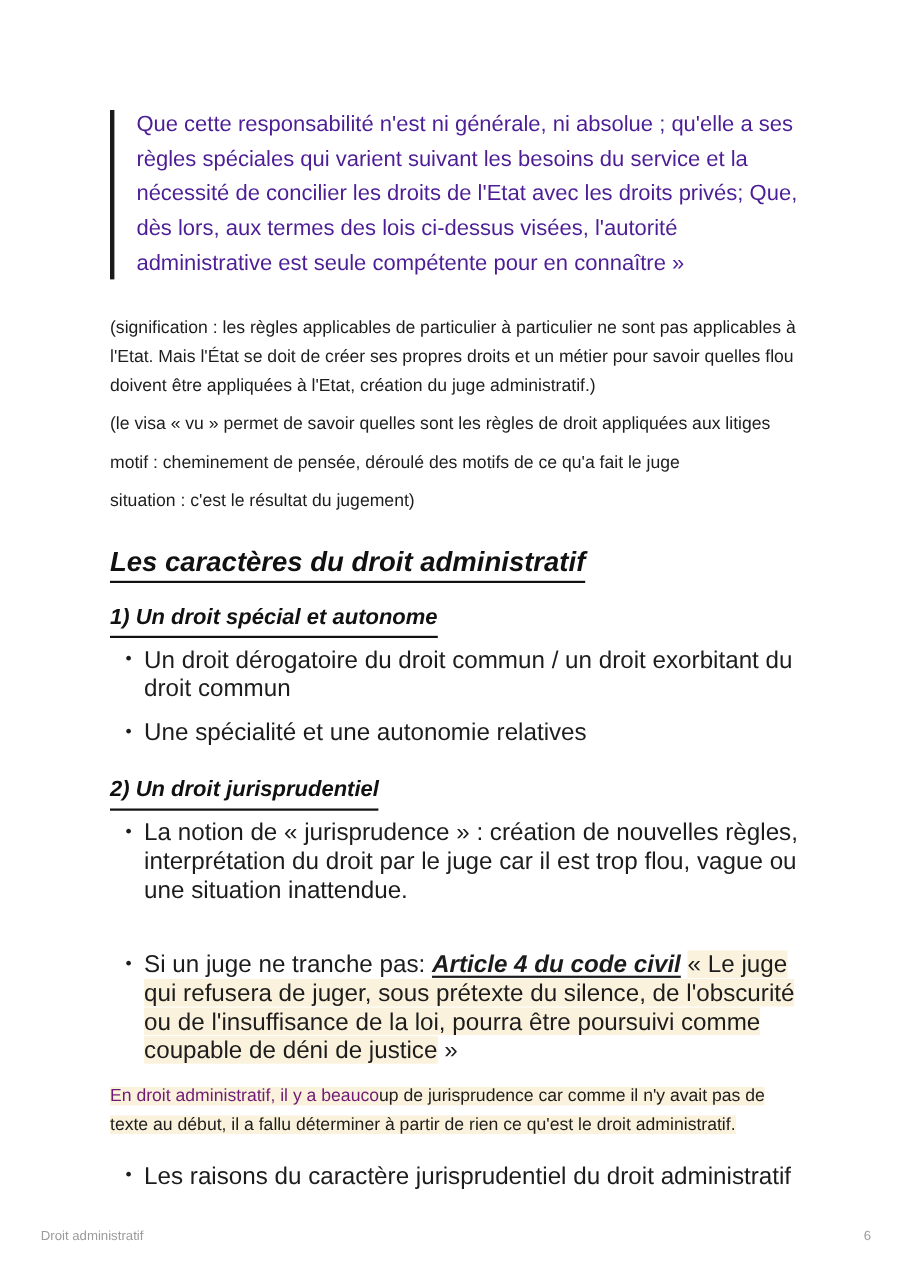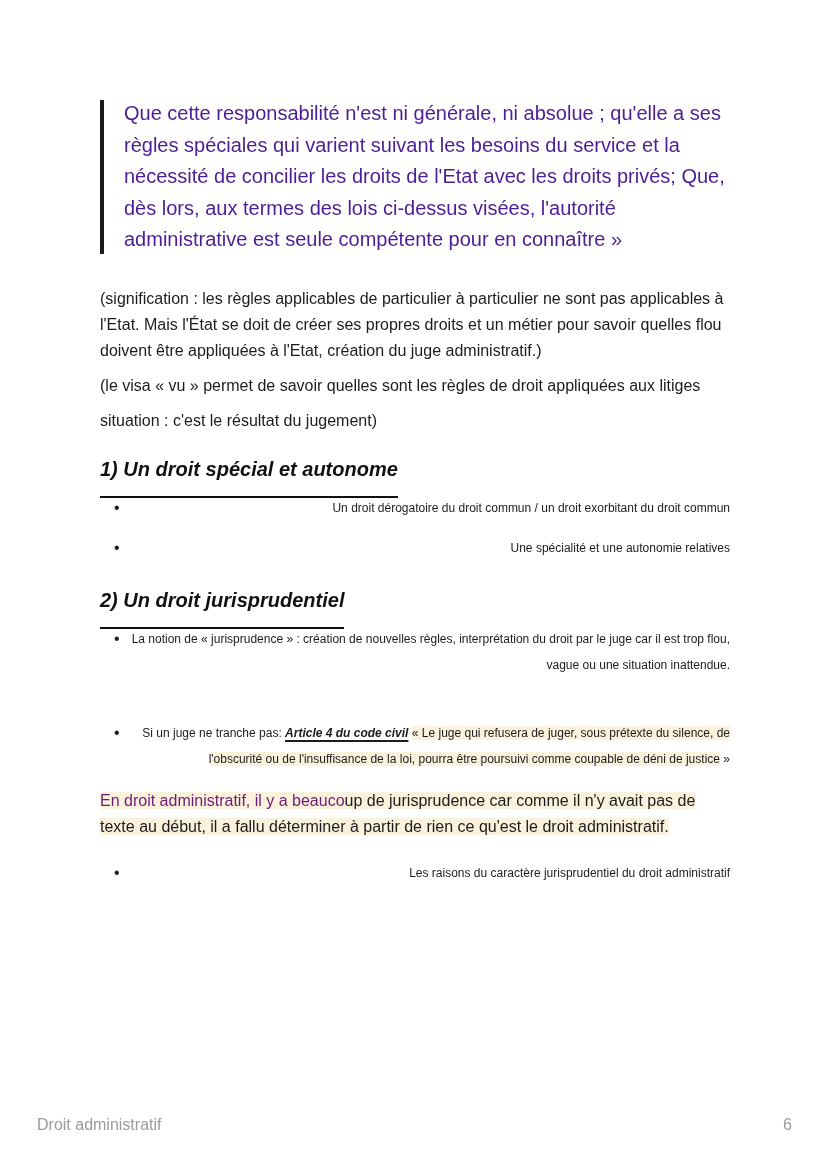--- a/index.html
+++ b/index.html
@@ -57,36 +57,35 @@
   }
   h2.doc-h2 {
     font-size: 20px;
     font-style: italic;
     font-weight: bold;
     margin: 28px 0 14px 0;
     color: #111111;
   }
   h2.doc-h2 .u {
     border-bottom: 2px solid #111111;
-    padding-bottom: 16px;
+    padding-bottom: 6px;
   }
   h2.first { margin-top: 24px; }
   
   ul.doc-list {
     list-style: none;
     margin: 0;
     padding: 0;
   }
   ul.doc-list li {
     position: relative;
     padding-left: 31px;
-    font-size: 12px;
+    font-size: 22px;
     line-height: 26px;
     margin: 0 0 14px 0;
-    text-align: right;
   }
   ul.doc-list li::before {
     content: "\2022";
     position: absolute;
     left: 14px;
     top: 0;
     font-size: 16px;
     line-height: 26px;
     color: #1c1c1c;
   }
@@ -107,38 +106,40 @@
     margin: 16px 0 20px 0;
   }
   
   .footer {
     position: absolute;
     top: 1116px;
     left: 37px;
     right: 36px;
     display: flex;
     justify-content: space-between;
-    font-size: 16px;
+    font-size: 12px;
     color: #9b9b9b;
   }
 </style>
 </head>
 <body>
 
 <div class="content">
 
   <div class="quote-block">
     <div class="quote-bar"></div>
     <div class="quote-text">Que cette responsabilité n'est ni générale, ni absolue ; qu'elle a ses règles spéciales qui varient suivant les besoins du service et la nécessité de concilier les droits de l'Etat avec les droits privés; Que, dès lors, aux termes des lois ci-dessus visées, l'autorité administrative est seule compétente pour en connaître »</div>
   </div>
 
   <p class="body tight">(signification : les règles applicables de particulier à particulier ne sont pas applicables à l'Etat. Mais l'État se doit de créer ses propres droits et un métier pour savoir quelles flou doivent être appliquées à l'Etat, création du juge administratif.)</p>
   <p class="body tight">(le visa « vu » permet de savoir quelles sont les règles de droit appliquées aux litiges</p>
+  <p class="body tight">motif : cheminement de pensée, déroulé des motifs de ce qu'a fait le juge</p>
   <p class="body">situation : c'est le résultat du jugement)</p>
 
+  <h1 class="doc-h1"><span class="u">Les caractères du droit administratif</span></h1>
 
   <h2 class="doc-h2 first"><span class="u">1) Un droit spécial et autonome</span></h2>
 
   <ul class="doc-list">
     <li><span>Un droit dérogatoire du droit commun / un droit exorbitant du droit commun</span></li>
     <li><span>Une spécialité et une autonomie relatives</span></li>
   </ul>
 
   <h2 class="doc-h2"><span class="u">2) Un droit jurisprudentiel</span></h2>
 

